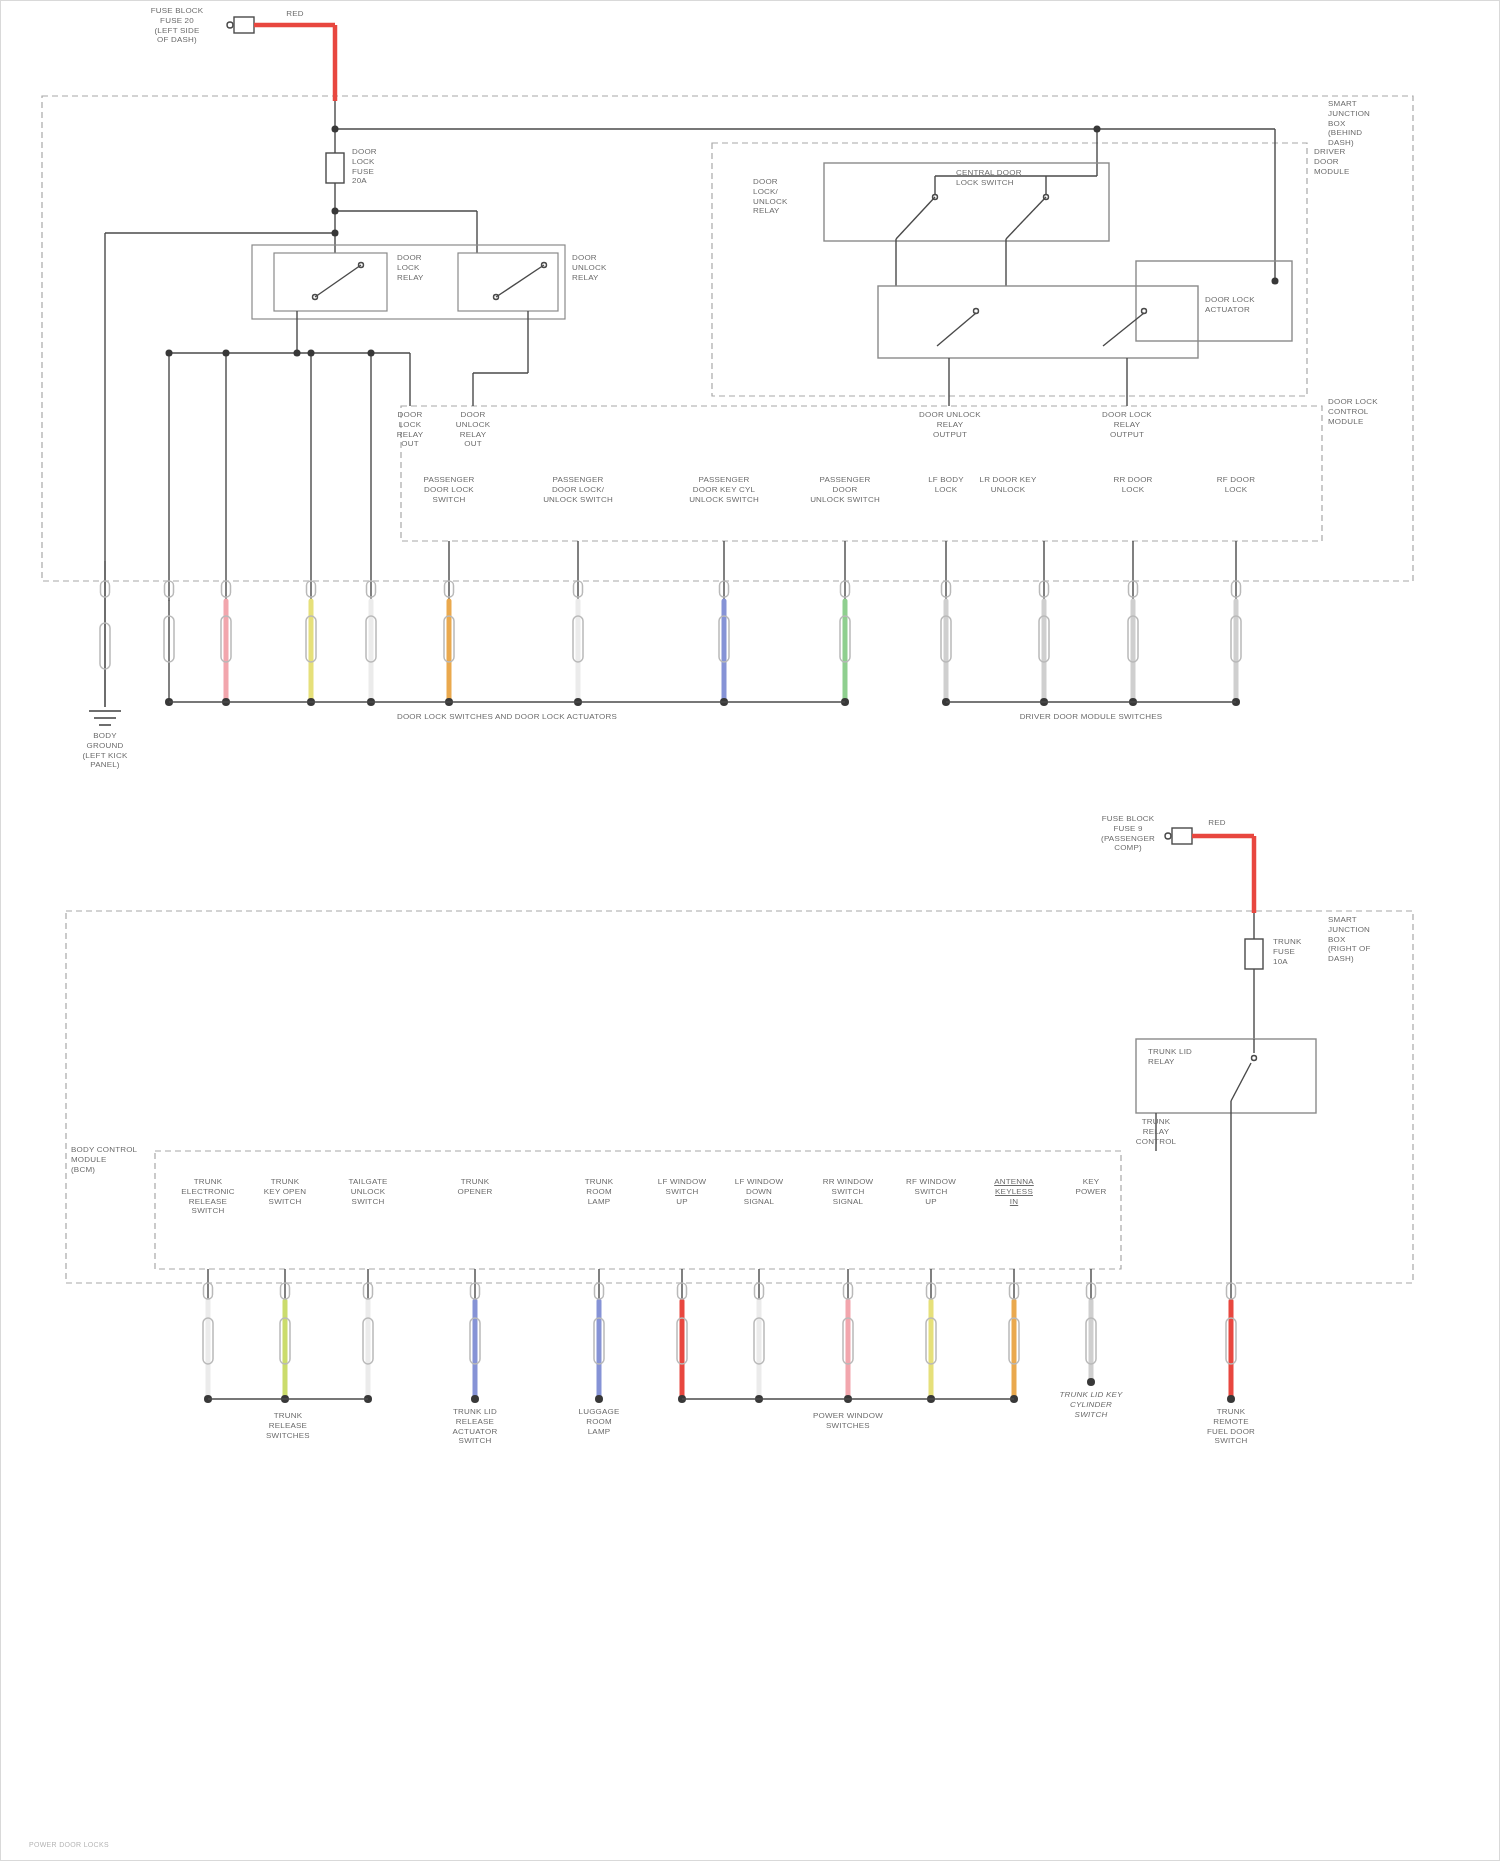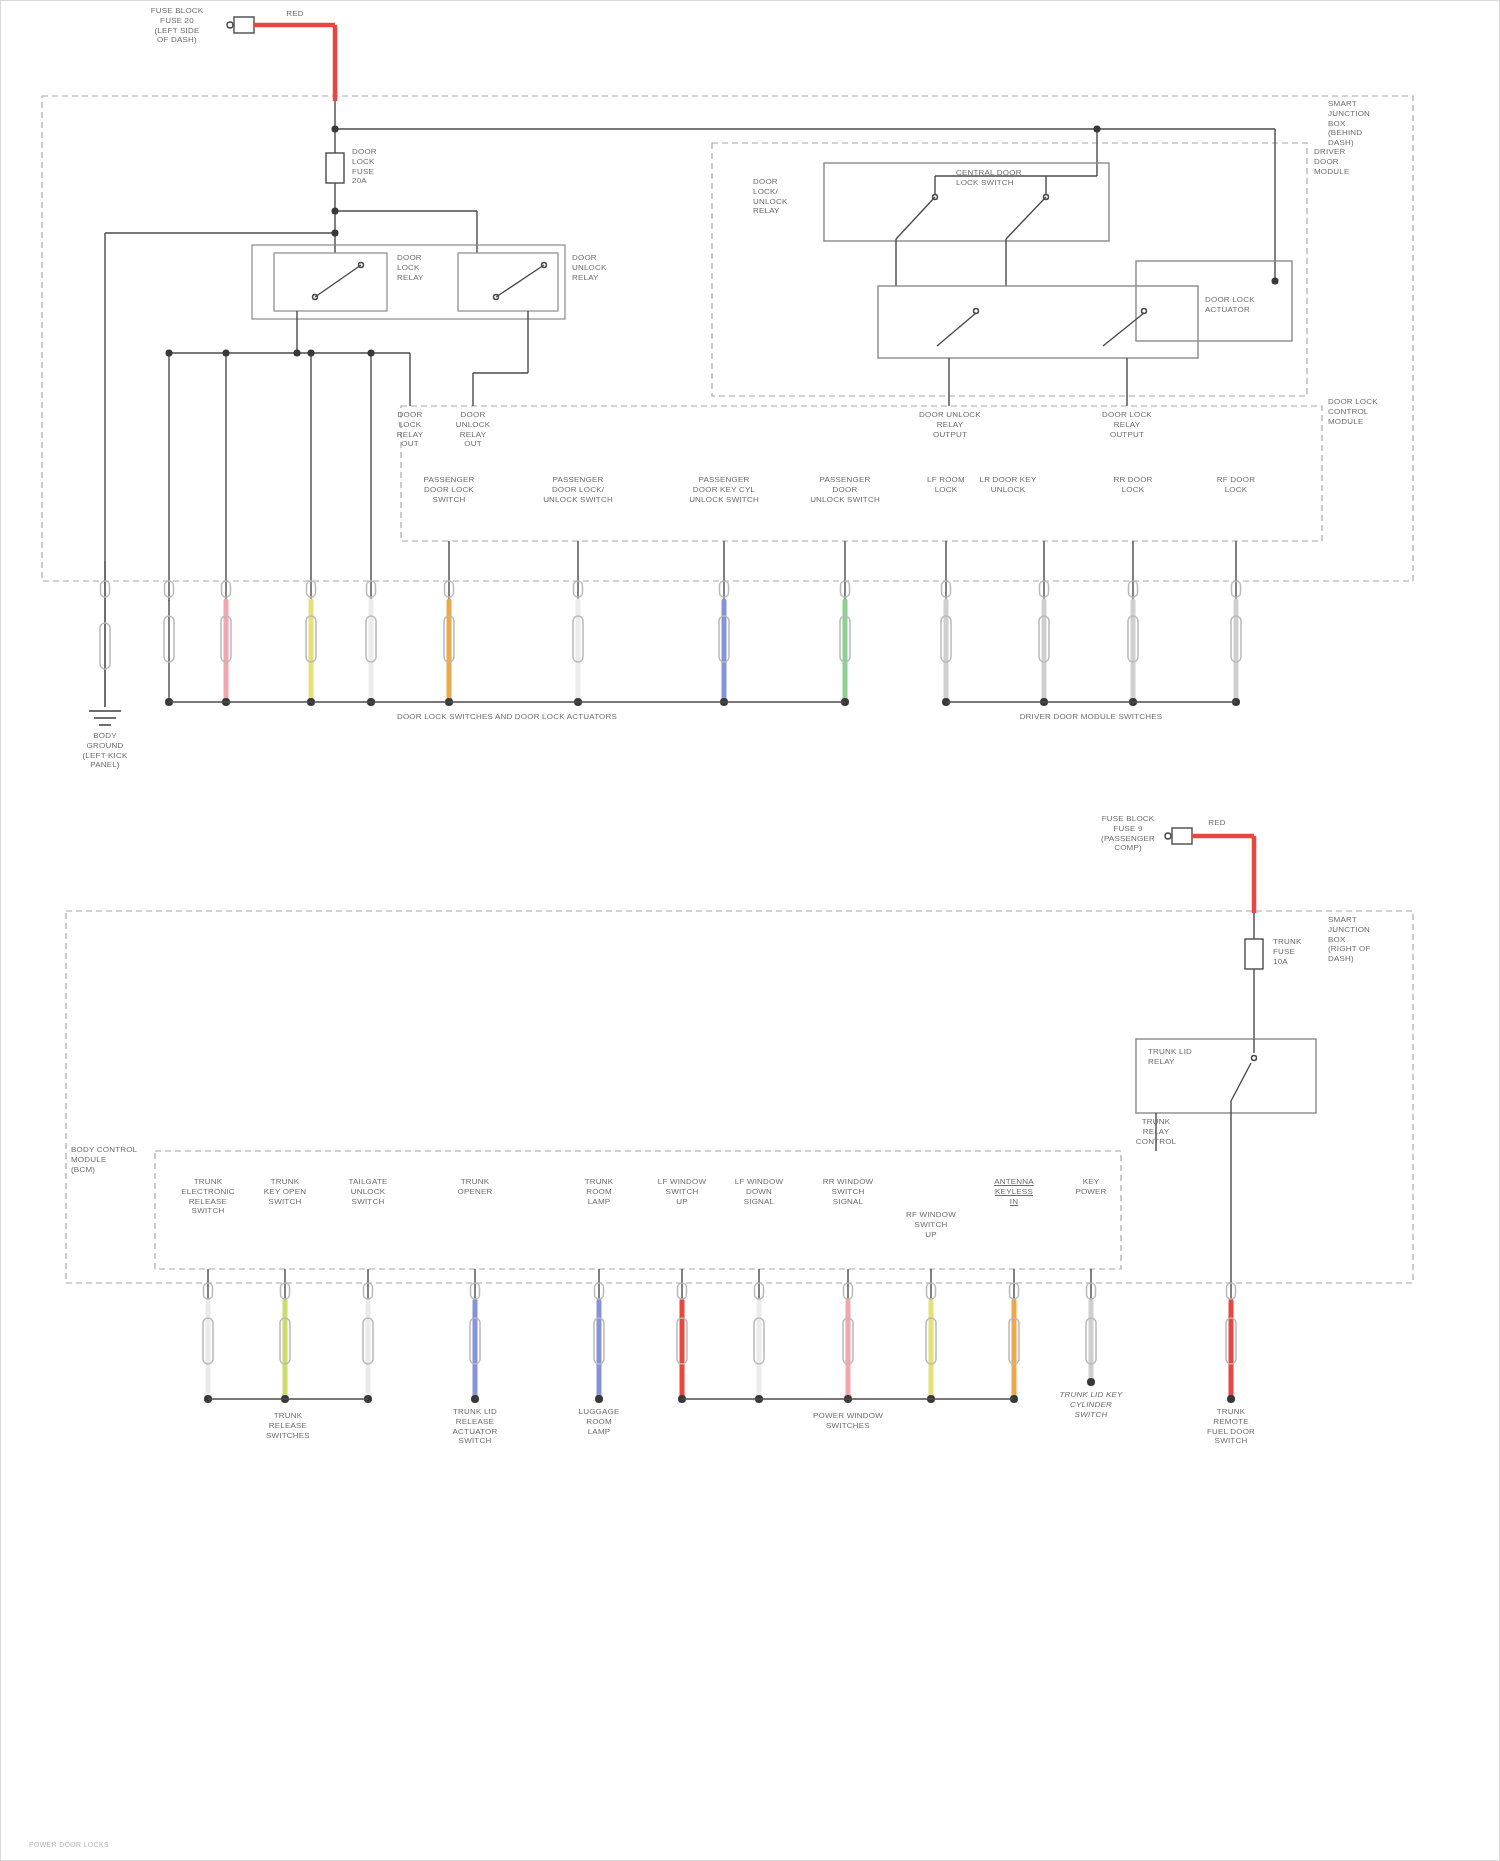--- a/index.html
+++ b/index.html
@@ -346,21 +346,21 @@
 SWITCH</div>
       <div class="lbl" style="left: 529px; top: 474px; width: 96px;">PASSENGER
 DOOR LOCK/
 UNLOCK SWITCH</div>
       <div class="lbl" style="left: 675px; top: 474px; width: 96px;">PASSENGER
 DOOR KEY CYL
 UNLOCK SWITCH</div>
       <div class="lbl" style="left: 796px; top: 474px; width: 96px;">PASSENGER
 DOOR
 UNLOCK SWITCH</div>
-      <div class="lbl" style="left: 897px; top: 474px; width: 96px;">LF ROOM
+      <div class="lbl" style="left: 897px; top: 474px; width: 96px;">LF BODY
 LOCK</div>
       <div class="lbl" style="left: 959px; top: 474px; width: 96px;">LR DOOR KEY
 UNLOCK</div>
       <div class="lbl" style="left: 1084px; top: 474px; width: 96px;">RR DOOR
 LOCK</div>
       <div class="lbl" style="left: 1187px; top: 474px; width: 96px;">RF DOOR
 LOCK</div>
       <div class="lbl" style="left: 286px; top: 711px; width: 440px;">DOOR LOCK SWITCHES AND DOOR LOCK ACTUATORS</div>
       <div class="lbl" style="left: 960px; top: 711px; width: 260px;">DRIVER DOOR MODULE SWITCHES</div>
       <div class="lbl" style="left: 159px; top: 1176px; width: 96px;">TRUNK
@@ -387,21 +387,21 @@
 LAMP</div>
       <div class="lbl" style="left: 633px; top: 1176px; width: 96px;">LF WINDOW
 SWITCH
 UP</div>
       <div class="lbl" style="left: 710px; top: 1176px; width: 96px;">LF WINDOW
 DOWN
 SIGNAL</div>
       <div class="lbl" style="left: 799px; top: 1176px; width: 96px;">RR WINDOW
 SWITCH
 SIGNAL</div>
-      <div class="lbl" style="left: 882px; top: 1176px; width: 96px; margin-top: 33px;">RF WINDOW
+      <div class="lbl" style="left: 882px; top: 1176px; width: 96px;">RF WINDOW
 SWITCH
 UP</div>
       <div class="lbl" style="left: 965px; top: 1176px; width: 96px; text-decoration: underline;">ANTENNA
 KEYLESS
 IN</div>
       <div class="lbl" style="left: 1042px; top: 1176px; width: 96px;">KEY
 POWER</div>
       <div class="lbl" style="left: 1040px; top: 1389px; width: 100px; font-style: italic;">TRUNK LID KEY
 CYLINDER
 SWITCH</div>

